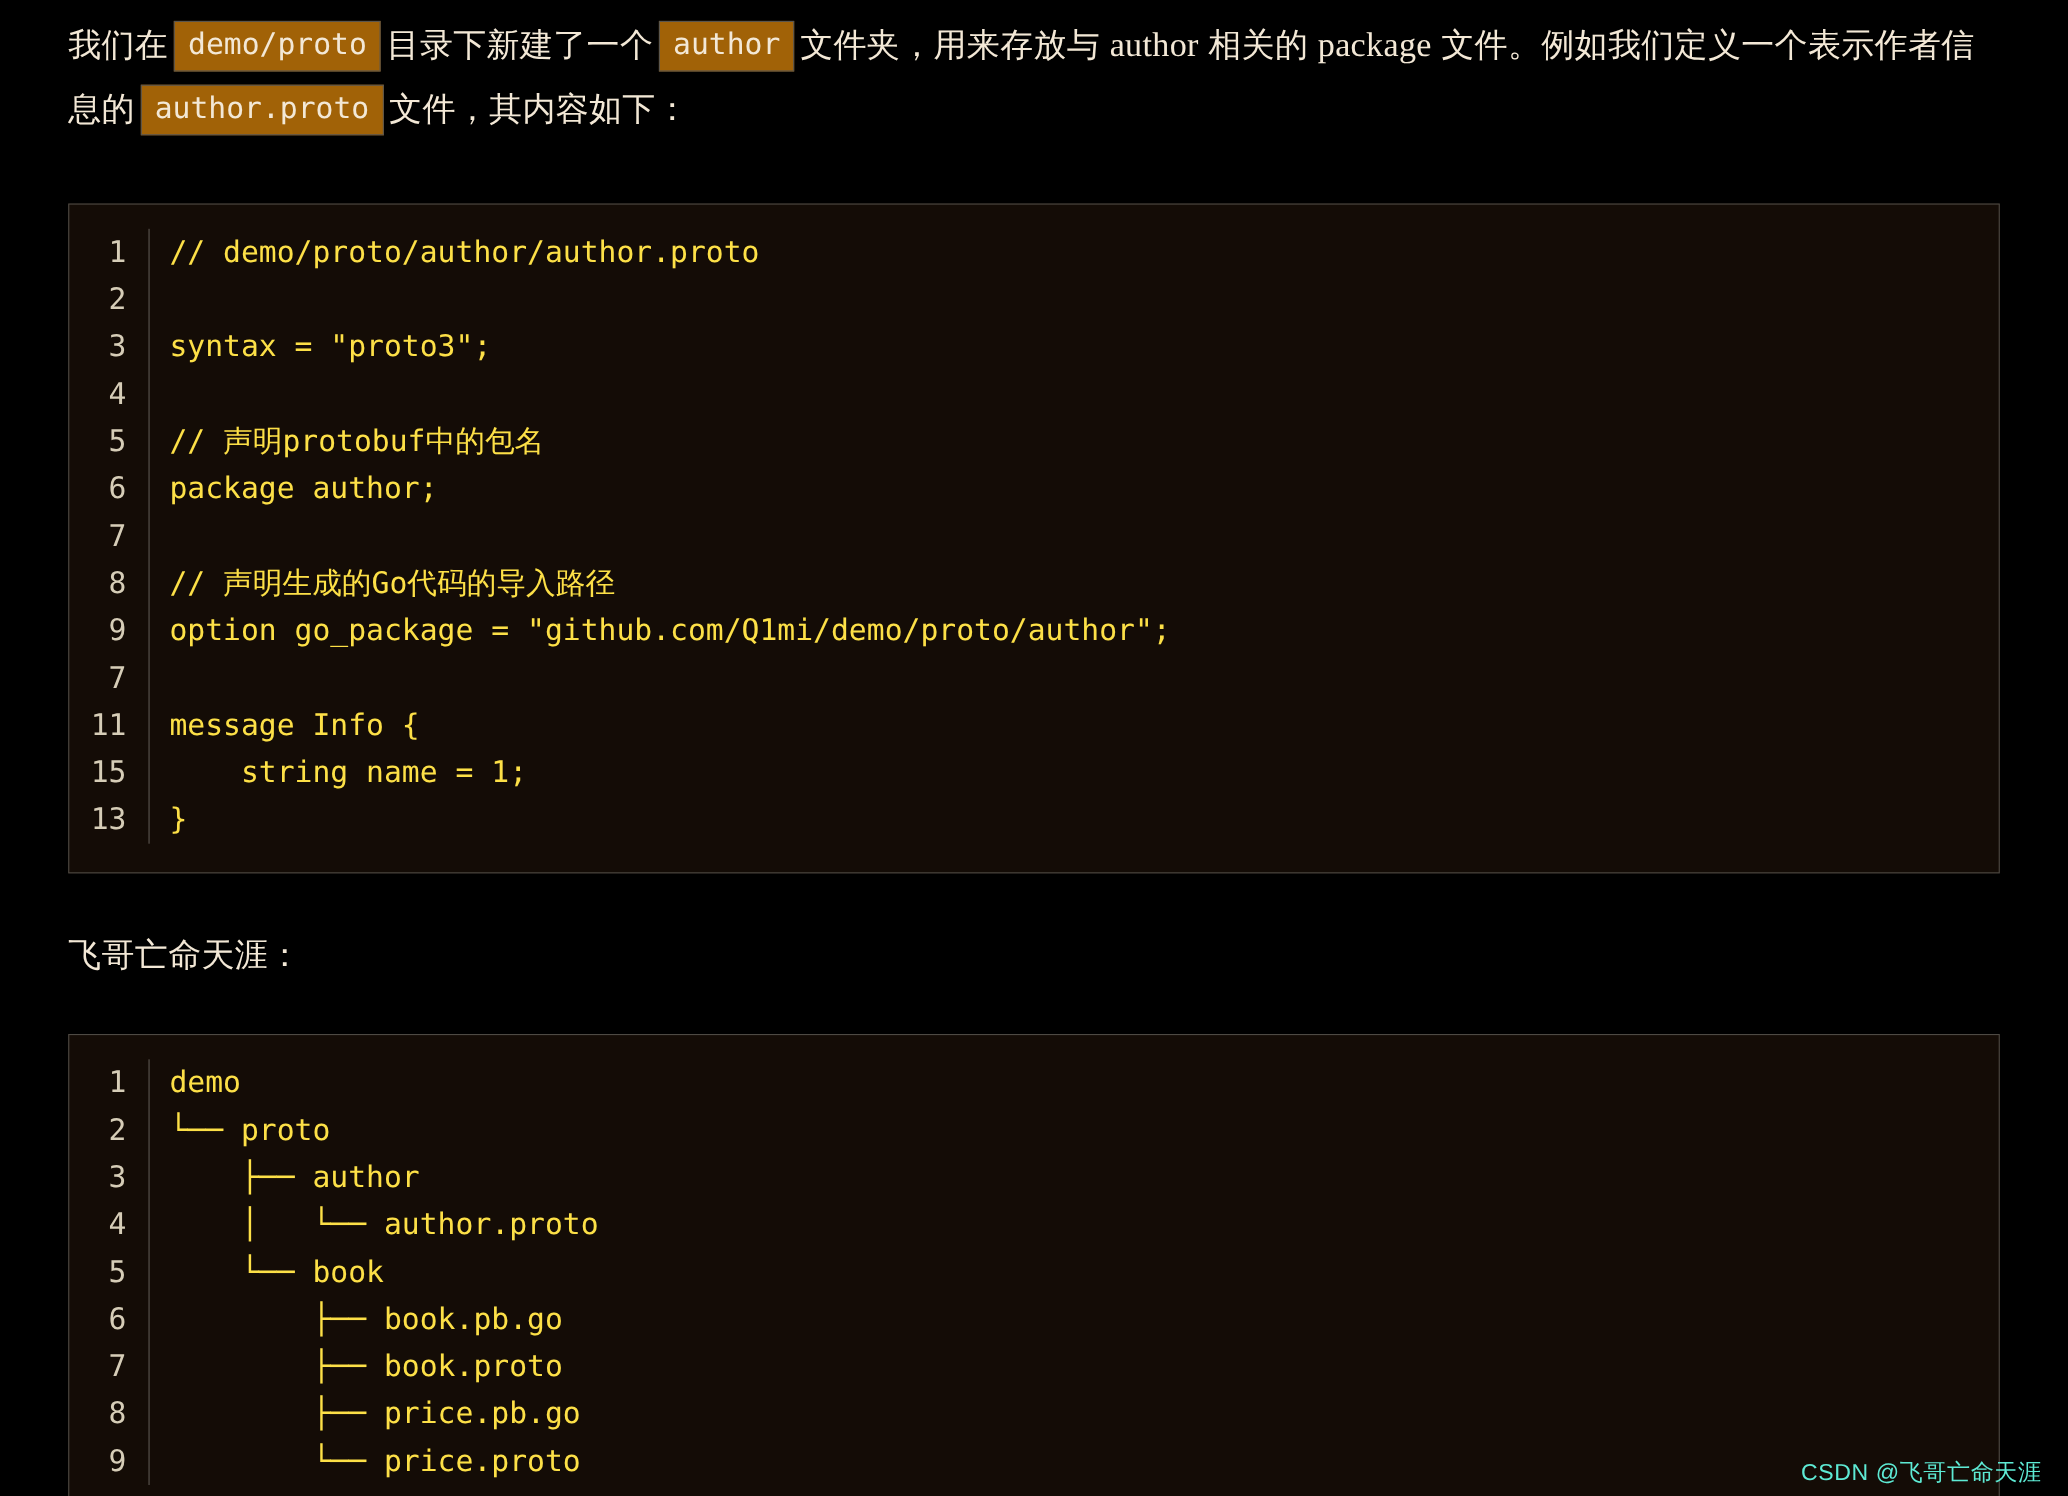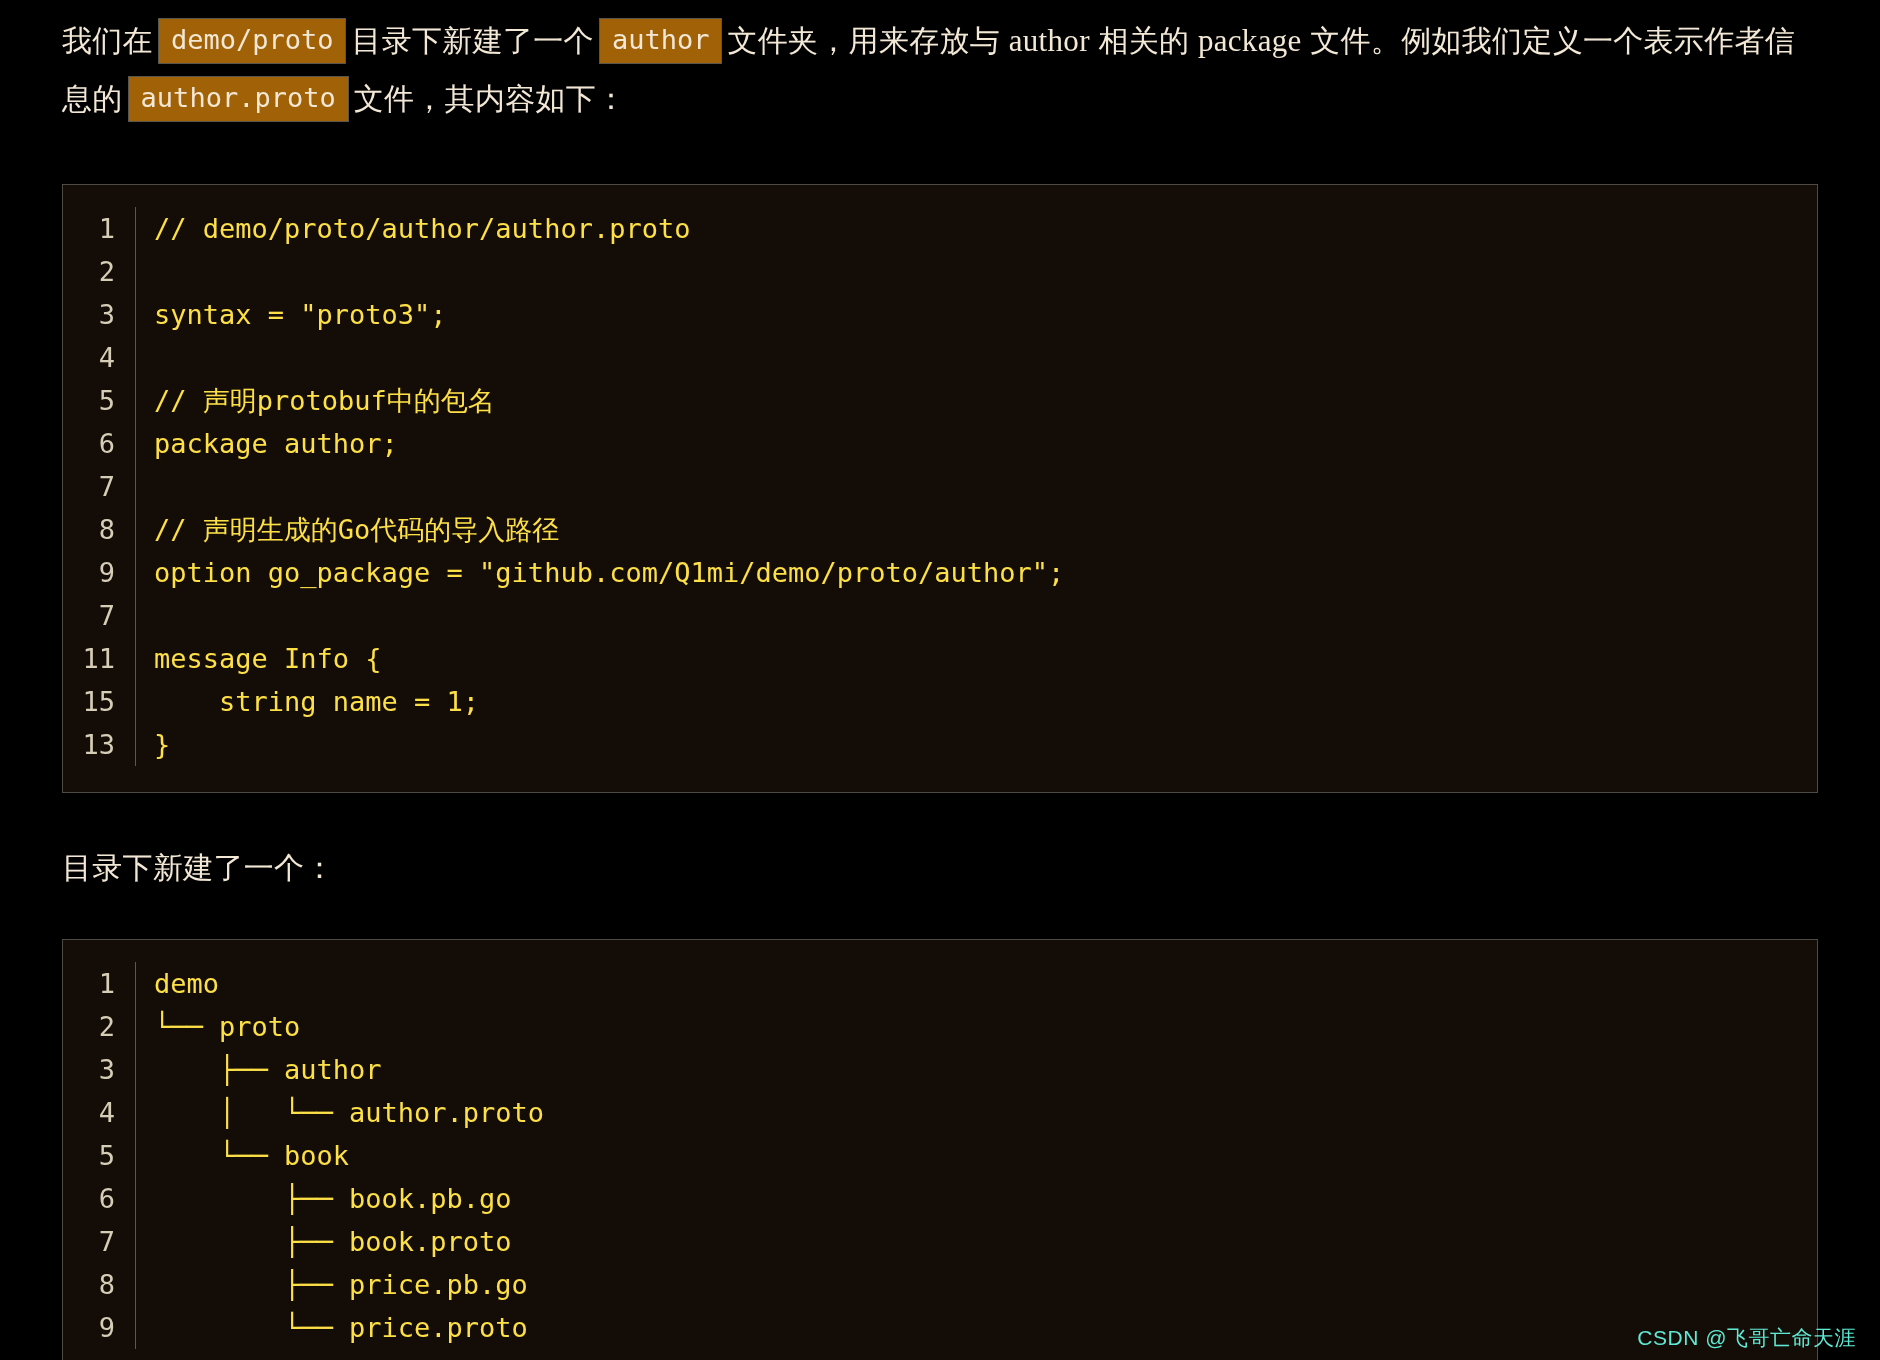--- a/index.html
+++ b/index.html
@@ -144,21 +144,21 @@
         <div class="ln">15</div>
         <div class="ln">13</div>
       </div>
     <div class="sep"></div>
     <div class="codelines"><span class="ln">// demo/proto/author/author.proto</span><span class="ln"></span><span class="ln">syntax = "proto3";</span><span class="ln"></span><span class="ln">// 声明protobuf中的包名</span><span class="ln">package author;</span><span class="ln"></span><span class="ln">// 声明生成的Go代码的导入路径</span><span class="ln">option go_package = "github.com/Q1mi/demo/proto/author";</span><span class="ln"></span><span class="ln">message Info {</span><span class="ln">    string name = 1;</span><span class="ln">}</span></div>
   </div>
 
   <div class="gap-b"></div>
 
   <div class="prose">
-    <span class="cn">目录下新建了一个：</span>
+    <span class="cn">飞哥亡命天涯：</span>
   </div>
 
   <div class="gap-c"></div>
 
   <div class="codeblock">
     <div class="gutter">
         <div class="ln">1</div>
         <div class="ln">2</div>
         <div class="ln">3</div>
         <div class="ln">4</div>

